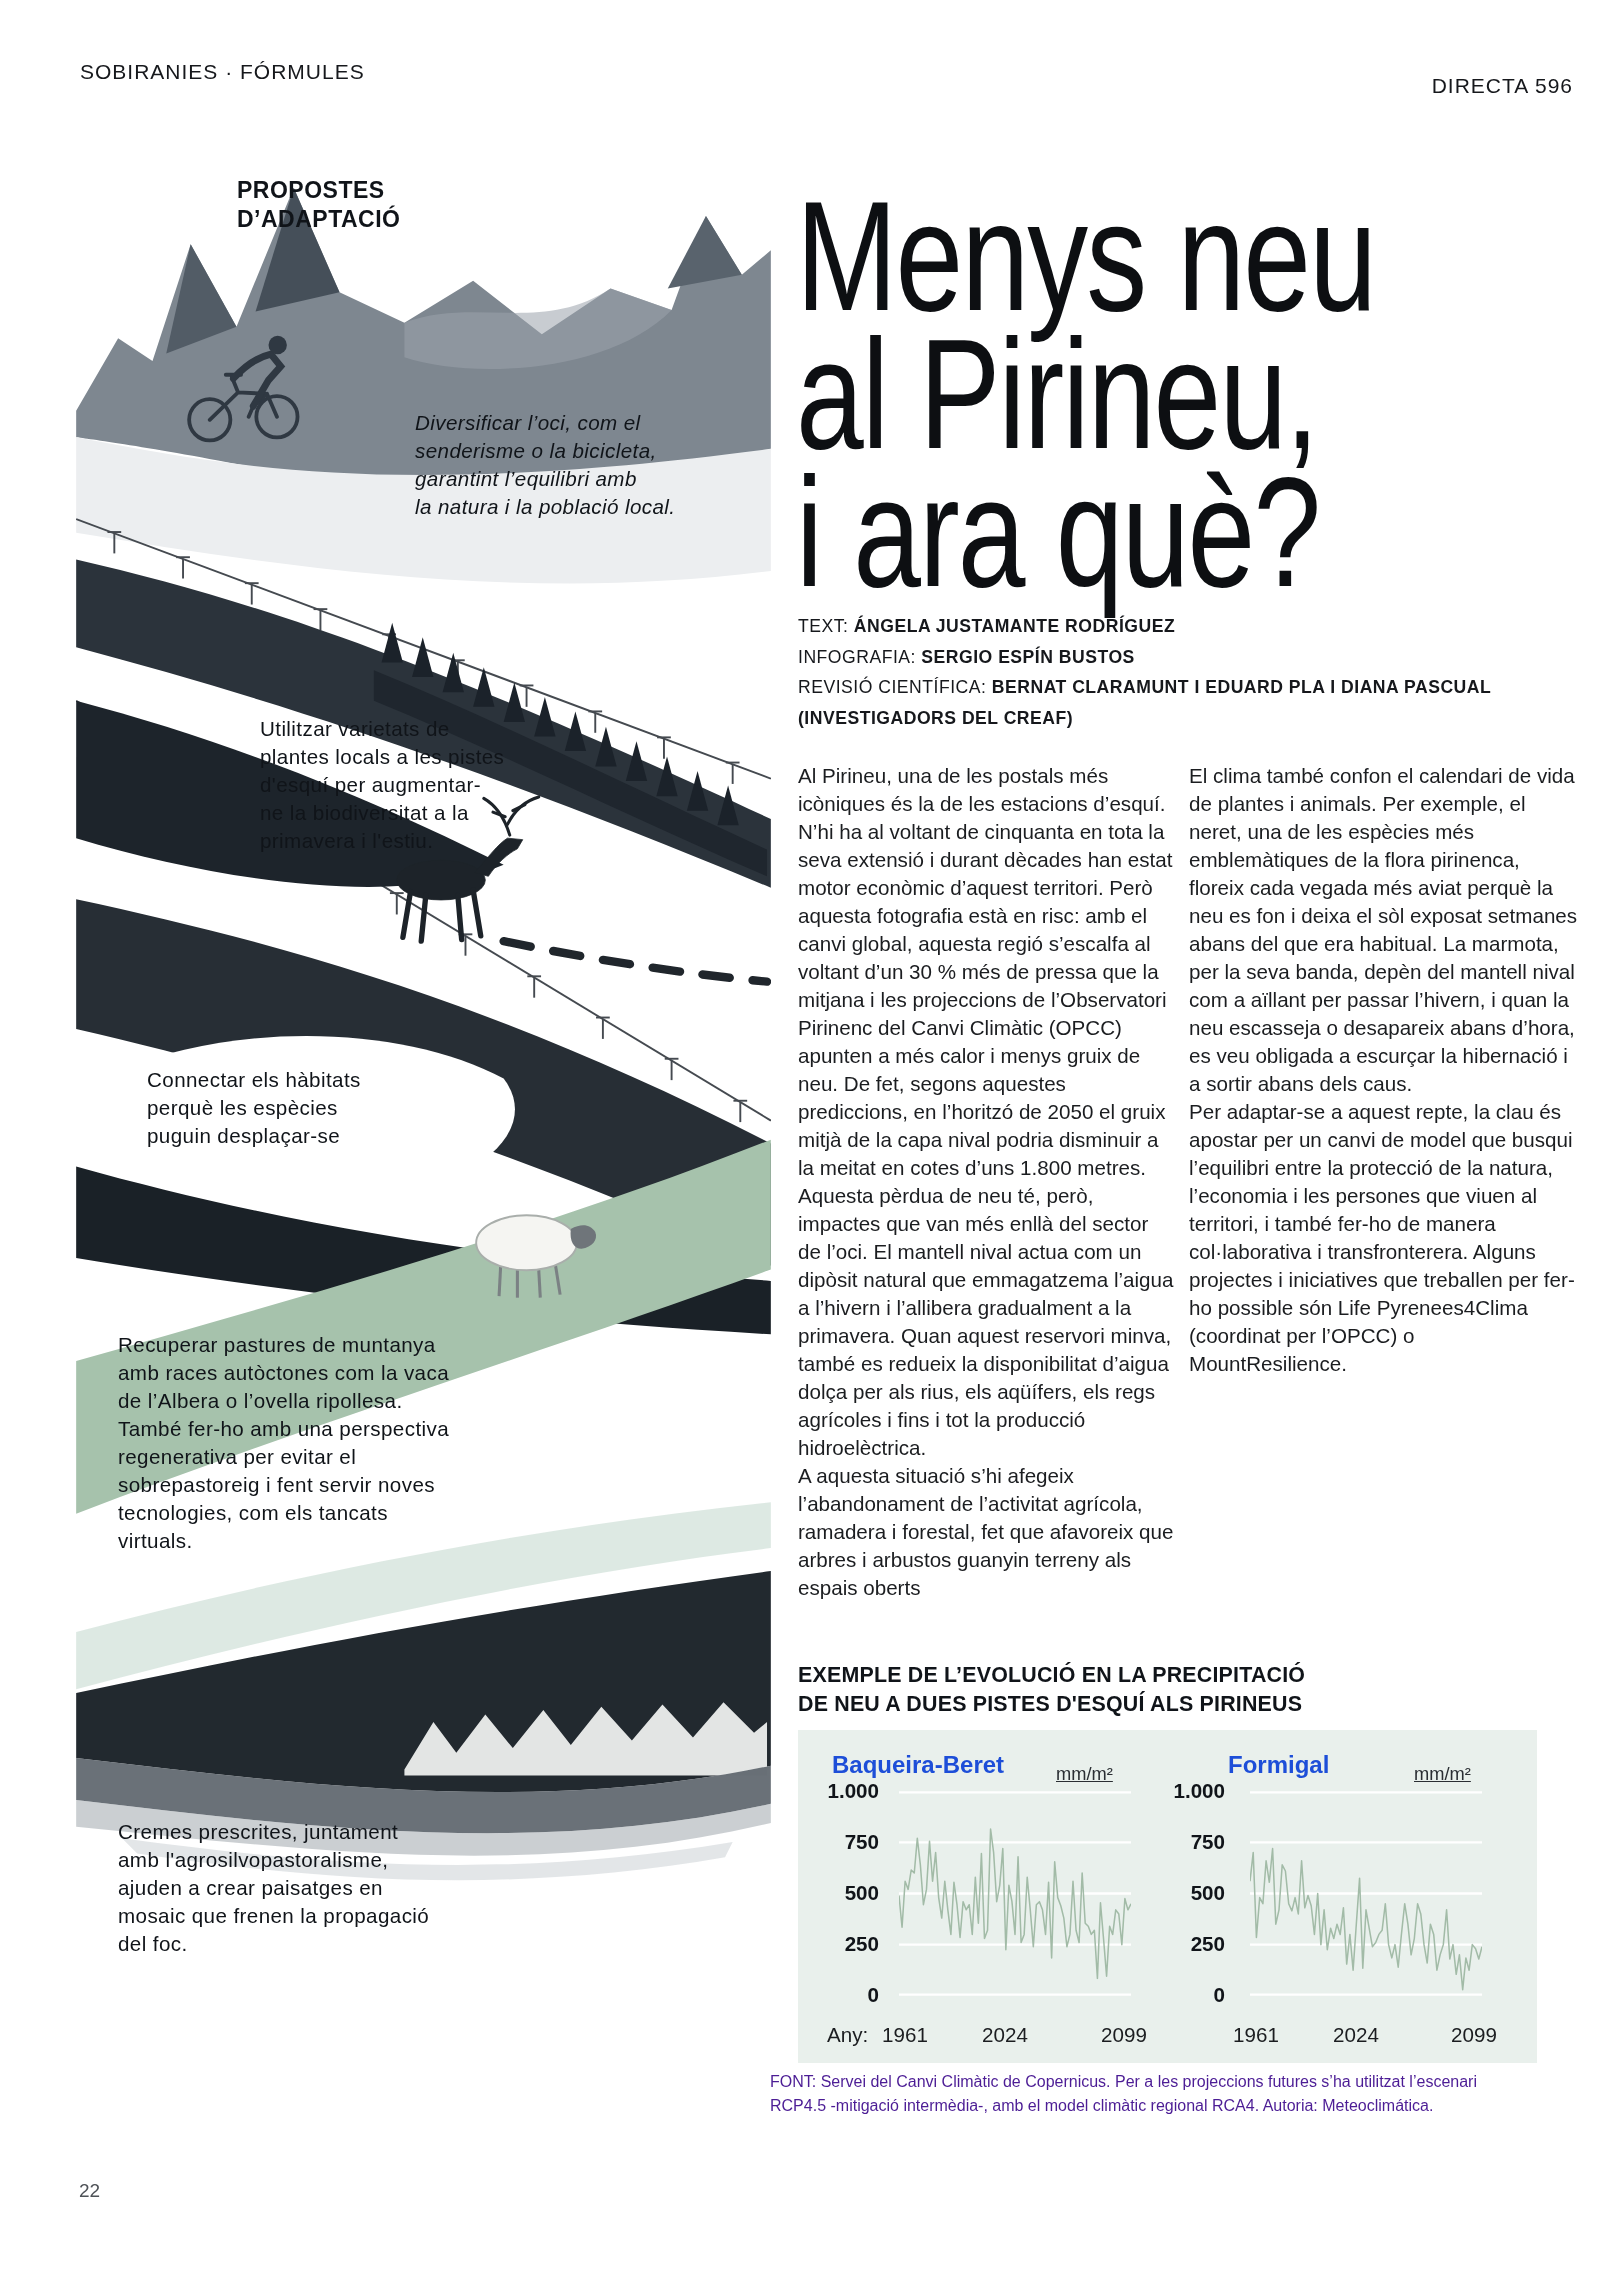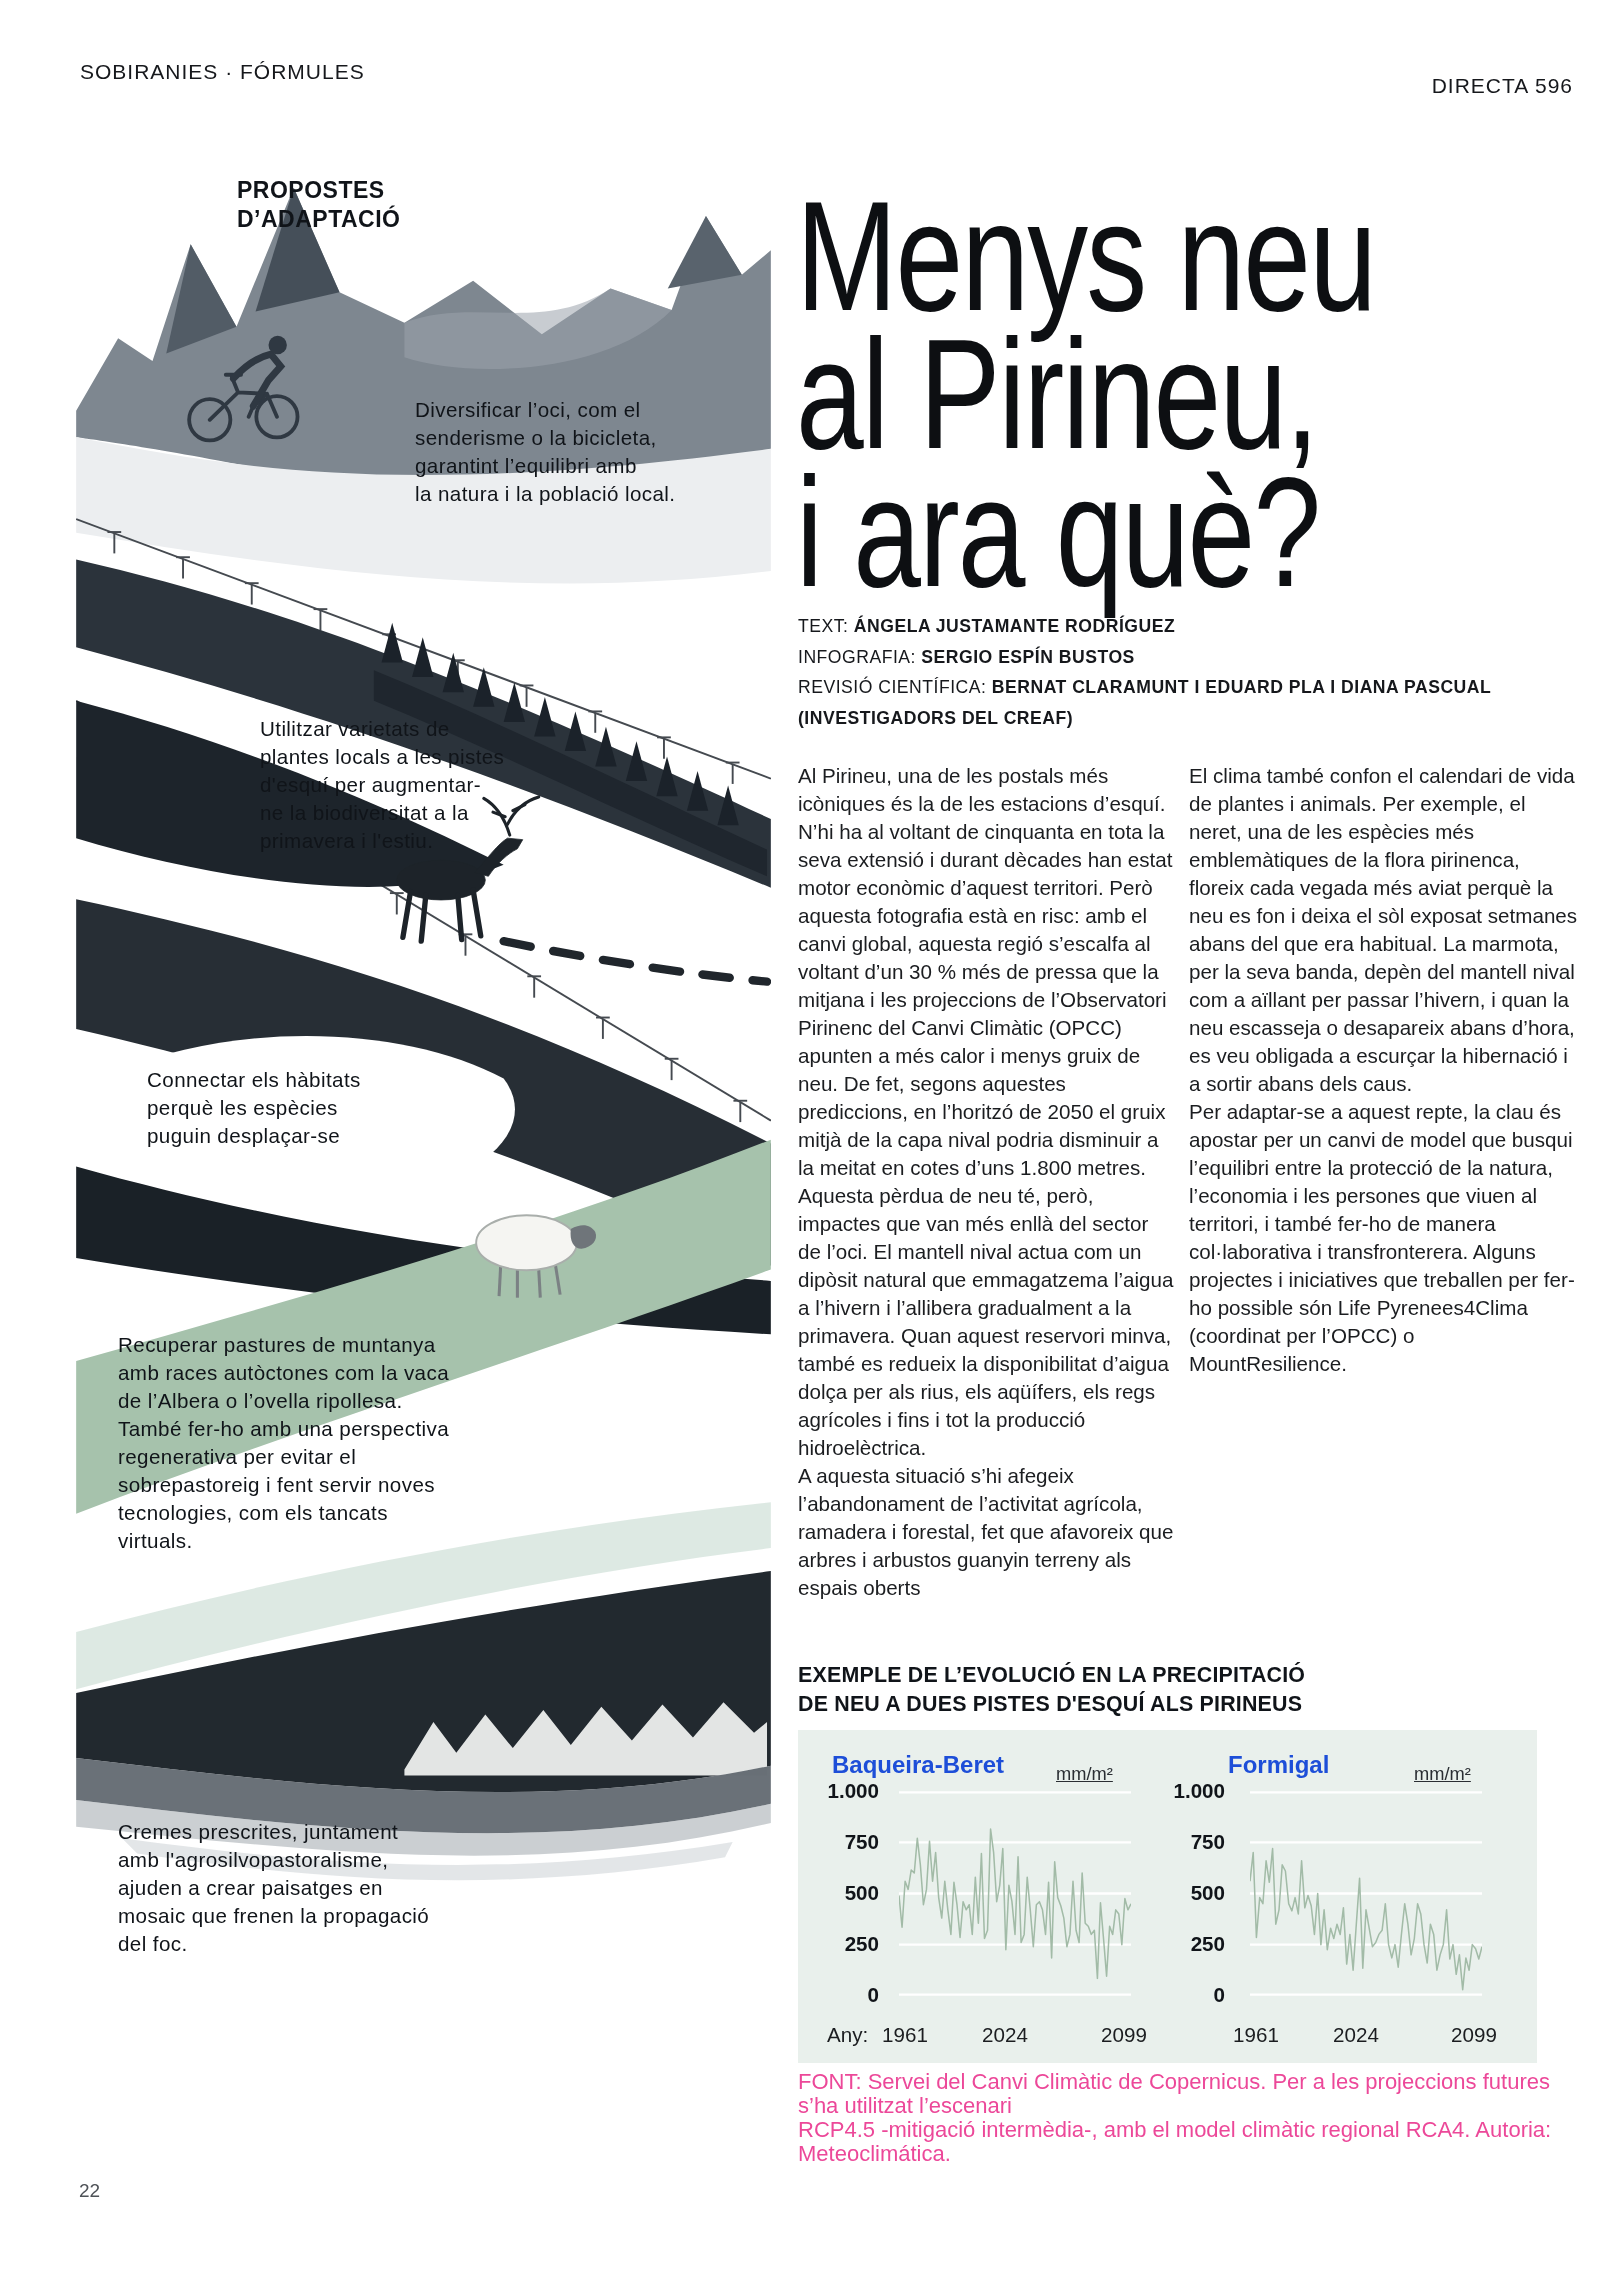--- a/index.html
+++ b/index.html
@@ -26,22 +26,22 @@
                 font-weight:bold;letter-spacing:0.2px;white-space:pre-line;color:#101419;}
   .panel{position:absolute;left:798px;top:1730px;width:739px;height:333px;background:#e9f0ec;}
   .chart-title{position:absolute;font-size:24px;font-weight:bold;color:#1d4ed8;}
   .chart-unit{position:absolute;font-size:18.3px;color:#2a2e33;text-decoration:underline;}
   .ylab{position:absolute;width:70px;height:24.4px;line-height:24.4px;text-align:right;
         font-size:20.6px;font-weight:bold;color:#101419;}
   .xlab{position:absolute;top:2023px;width:92px;margin-left:-46px;text-align:center;
         font-size:20.6px;color:#1b1d20;}
   .xaxis-name{position:absolute;top:2023px;left:827px;font-size:20.6px;color:#1b1d20;}
   .plot{position:absolute;width:232px;height:205px;}
-  .source{position:absolute;left:798px;top:2070px;width:763px;font-size:22px;
-          line-height:24px;color:#ec4899;white-space:pre-line;}
+  .source{position:absolute;left:770px;top:2070px;width:763px;font-size:16px;
+          line-height:24px;color:#4c1d95;white-space:pre-line;}
   .pagenum{position:absolute;left:79px;top:2180px;font-size:19px;color:#4e5257;}
 </style>
 </head>
 <body>
 
 <div class="page">
 
   <div class="hdr hdr-left">SOBIRANIES · FÓRMULES</div>
   <div class="hdr hdr-right">DIRECTA 596</div>
 
@@ -187,21 +187,21 @@
         <path fill="#f4f5f4" opacity=".92" d="M430,2090 L468,2028 L498,2068 L536,2018 L572,2062 L612,2012 L648,2058 L688,2008 L728,2052 L768,2005 L808,2048 L848,2002 L888,2042 L905,2028 L905,2098 L430,2098 Z"></path>
         <path fill="#454e56" opacity=".8" d="M0,2075 C300,2110 600,2150 910,2085 L910,2135 C600,2205 300,2165 0,2130 Z"></path>
         <path fill="#8b949b" opacity=".45" d="M0,2130 C300,2165 600,2205 910,2135 L910,2160 C600,2235 300,2195 0,2165 Z"></path>
         <path fill="#b9c1c6" opacity=".4" d="M60,2180 C320,2215 560,2235 860,2185 L850,2205 C560,2255 320,2235 80,2200 Z"></path>
       </g>
     </svg>
   </div>
 
   <div class="ann ann-label" style="left:237px;top:176px;width:214px;">PROPOSTES
 D’ADAPTACIÓ</div>
-  <div class="ann" style="left:415px;top:396px;width:321px;">Diversificar l’oci, com el
+  <div class="ann" style="left:415px;top:409px;width:321px;font-style:italic;">Diversificar l’oci, com el
 senderisme o la bicicleta,
 garantint l’equilibri amb
 la natura i la població local.</div>
   <div class="ann" style="left:260px;top:715px;width:328px;">Utilitzar varietats de
 plantes locals a les pistes
 d'esquí per augmentar-
 ne la biodiversitat a la
 primavera i l'estiu.</div>
   <div class="ann" style="left:147px;top:1066px;width:344px;">Connectar els hàbitats
 perquè les espècies

